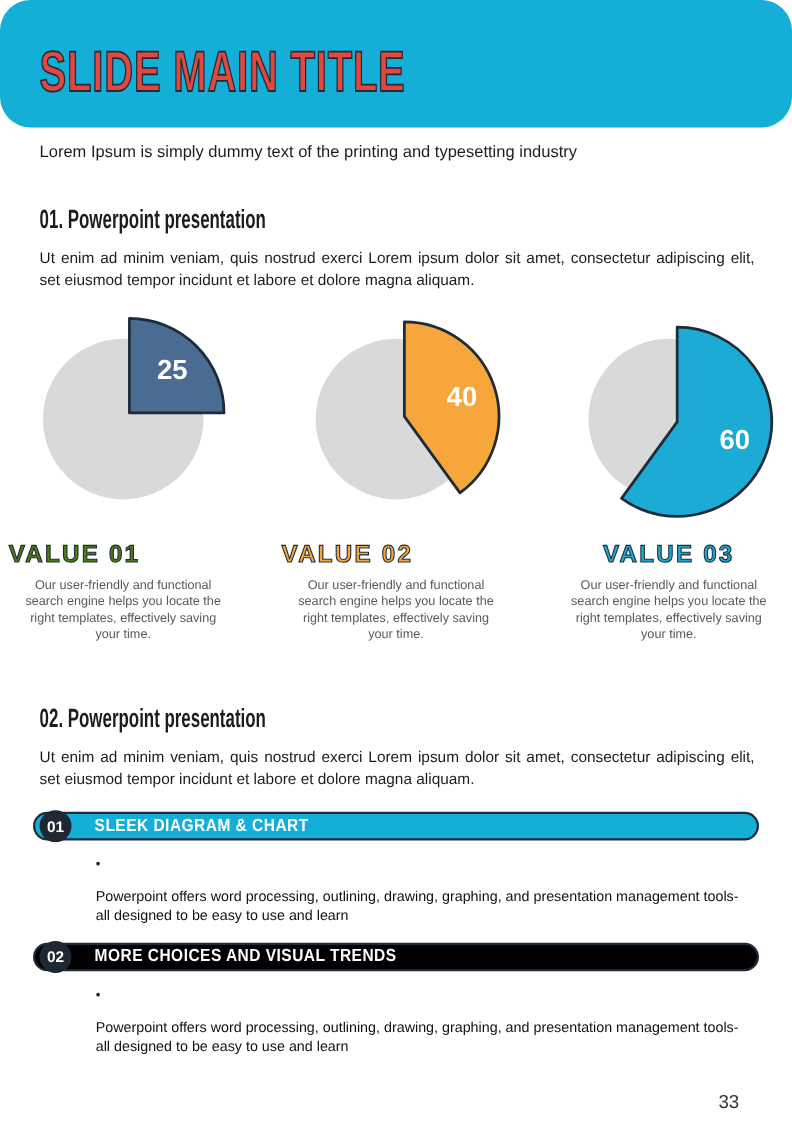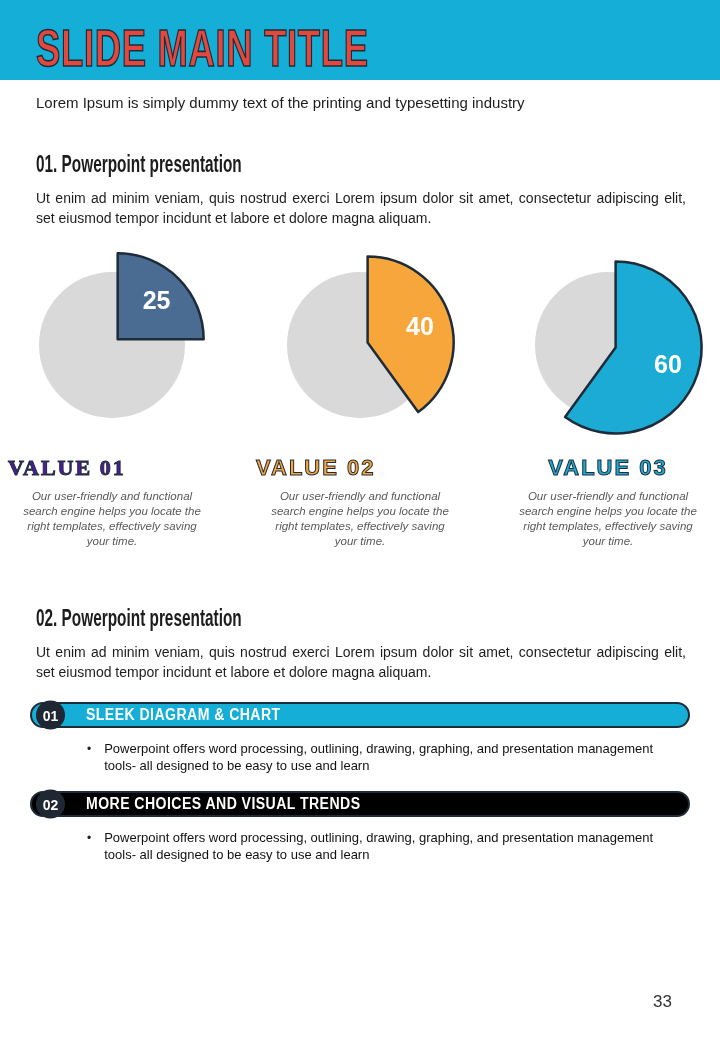--- a/index.html
+++ b/index.html
@@ -8,22 +8,22 @@
     --outline:#1e2b39;
   }
   *{box-sizing:border-box;}
   html,body{margin:0;padding:0;background:#888;}
   .page{
     width:720px;height:1040px;position:relative;background:#ffffff;
     font-family:"Liberation Sans", sans-serif;overflow:hidden;margin:0 auto;
   }
   
   .masthead{
-    height:80px;background:var(--header-bg);
-    display:flex;align-items:center;padding:16px 0 0 36px;
+    height:116px;background:var(--header-bg);
+    display:flex;align-items:center;padding:16px 0 0 36px;border-radius:28px;
   }
   .main-title{
     margin:0;font-size:52px;line-height:1;font-weight:bold;
     color:var(--title-red);
     -webkit-text-stroke:1.6px var(--outline);
     letter-spacing:1px;
     transform:scaleX(0.70);transform-origin:left center;
     white-space:nowrap;
   }
   .intro{
@@ -44,21 +44,21 @@
   
   .pie-row{display:flex;margin-top:16px;gap:24px;}
   .pie-col{flex:1;margin:0;display:flex;flex-direction:column;align-items:center;}
   .pie-svg{width:220px;height:200px;display:block;}
   .value-label{
     margin-top:10px;font-size:22px;font-weight:bold;letter-spacing:2px;
     -webkit-text-stroke:1px var(--outline);white-space:nowrap;
   }
   .value-desc{
     margin:8px 8px 0 8px;max-width:192px;font-size:11.5px;line-height:1.3;
-    color:#595959;text-align:center;font-style:italic;
+    color:#595959;text-align:center;
   }
   
   .banner{
     position:relative;height:26px;margin:20px 30px 0 30px;
     border:2.5px solid var(--outline);border-radius:22px;
     display:flex;align-items:center;
   }
   .banner-2{margin-top:16px;}
   .badge{
     position:absolute;left:4px;top:50%;transform:translateY(-50%);
@@ -68,20 +68,21 @@
   }
   .banner-title{
     margin-left:54px;color:#ffffff;font-size:16px;font-weight:bold;
     letter-spacing:0.5px;transform:scaleX(0.88);transform-origin:left center;
     white-space:nowrap;
   }
   .bullets{list-style:none;margin:13px 40px 0 87px;padding:0;}
   .bullets li{
     display:flex;gap:13px;font-size:13px;line-height:1.3;color:#111;
     margin-bottom:12px;
+    flex-direction:column;
   }
   .dot{flex:0 0 auto;color:#222;}
   .dot::before{content:"\2022";font-size:12px;}
   .page-number{
     position:absolute;right:48px;bottom:28px;font-size:17px;color:#333;
   }
 </style>
 </head>
 <body>
 
@@ -99,21 +100,21 @@
 
     <div class="pie-row">
 
       <figure class="pie-col">
         <svg class="pie-svg" viewBox="0 0 220 200">
             <circle cx="110" cy="100" r="73" fill="#d9d9d9"></circle>
             <path d="M 115.65685424949238 94.34314575050762 L 115.65685424949238 8.343145750507617 A 86 86 0 0 1 201.65685424949237 94.34314575050762 Z" fill="#4a6b92" stroke="#1e2b39" stroke-width="2.5" stroke-linejoin="round"></path>
             <text x="154.54772721475248" y="55.4522727852475" text-anchor="middle" dominant-baseline="central" fill="#ffffff" font-size="25" font-weight="bold" font-family="&quot;Liberation Sans&quot;, sans-serif">25</text>
           </svg>
         <figcaption>
-          <div class="value-label" style="color: #4c1d95; font-family: Liberation Serif, serif;">VALUE 01</div>
+          <div class="value-label" style="color: #4d7c0f;">VALUE 01</div>
           <p class="value-desc">Our user-friendly and functional search engine helps you locate the right templates, effectively saving your time.</p>
         </figcaption>
       </figure>
 
       <figure class="pie-col">
         <svg class="pie-svg" viewBox="0 0 220 200">
             <circle cx="110" cy="100" r="73" fill="#d9d9d9"></circle>
             <path d="M 117.60845213036123 97.52786404500043 L 117.60845213036123 11.527864045000427 A 86 86 0 0 1 168.15798382751393 167.1033255612459 Z" fill="#f6a63a" stroke="#1e2b39" stroke-width="2.5" stroke-linejoin="round"></path>
             <text x="169.91656052659468" y="80.53192935437832" text-anchor="middle" dominant-baseline="central" fill="#ffffff" font-size="25" font-weight="bold" font-family="&quot;Liberation Sans&quot;, sans-serif">40</text>
           </svg>

